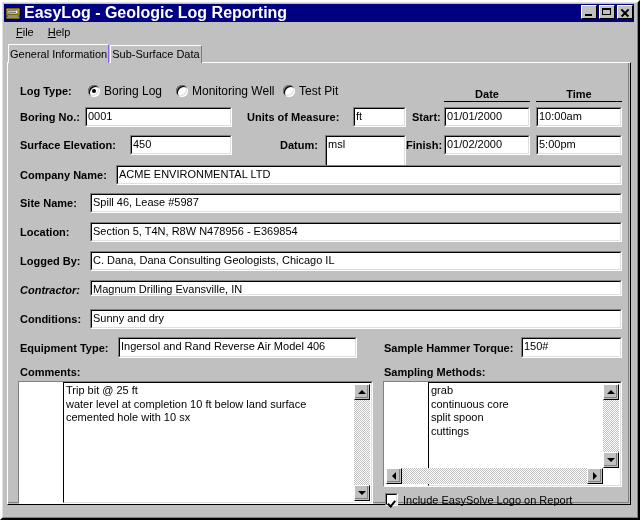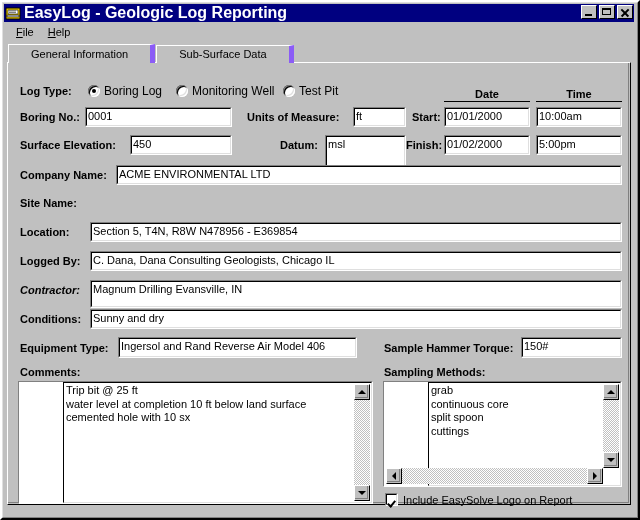--- a/index.html
+++ b/index.html
@@ -122,29 +122,29 @@
   #tab-strip {
     position: absolute;
     left: 6px; top: 42px;
     height: 19px;
     display: flex;
     align-items: flex-end;
     z-index: 5;
   }
   .tab {
     height: 18px;
-    padding: 0 22px;
+    padding: 0 1px;
     background: #c0c0c0;
     font-size: 11px;
     color: #000;
     line-height: 17px;
     box-sizing: border-box;
     border-top: 1px solid #ffffff;
     border-left: 1px solid #ffffff;
-    border-right: 5px solid #8b5cf6;
+    border-right: 1px solid #8b5cf6;
     border-bottom: none;
     position: relative;
     cursor: default;
     white-space: nowrap;
   }
   .tab.active {
     height: 19px;
     line-height: 18px;
     z-index: 6;
   }
@@ -469,35 +469,39 @@
       <span class="txt">5:00pm</span>
     </span>
 
     <span class="lbl" style="left:12px; top:106px;">Company Name:</span>
     <span class="tfield" style="left:108px; top:102px; width:506px; height:20px;">
       <span class="inner"></span>
       <span class="txt">ACME ENVIRONMENTAL LTD</span>
     </span>
 
     <span class="lbl" style="left:12px; top:134px;">Site Name:</span>
+    <span class="tfield" style="left:82px; top:130px; width:532px; height:20px;">
+      <span class="inner"></span>
+      <span class="txt">Spill 46,  Lease #5987</span>
+    </span>
 
     <span class="lbl" style="left:12px; top:163px;">Location:</span>
     <span class="tfield" style="left:82px; top:159px; width:532px; height:20px;">
       <span class="inner"></span>
       <span class="txt">Section 5, T4N, R8W       N478956 - E369854</span>
     </span>
 
     <span class="lbl" style="left:12px; top:192px;">Logged By:</span>
     <span class="tfield" style="left:82px; top:188px; width:532px; height:20px;">
       <span class="inner"></span>
       <span class="txt">C. Dana,  Dana Consulting Geologists, Chicago IL</span>
     </span>
 
     <span class="lbl" style="left:12px; top:221px;font-style:italic;">Contractor:</span>
-    <span class="tfield" style="left:82px; top:217px; width:532px; height:28px;">
+    <span class="tfield" style="left:82px; top:217px; width:532px; height:16px;">
       <span class="inner"></span>
       <span class="txt">Magnum Drilling    Evansville, IN</span>
     </span>
 
     <span class="lbl" style="left:12px; top:250px;">Conditions:</span>
     <span class="tfield" style="left:82px; top:246px; width:532px; height:20px;">
       <span class="inner"></span>
       <span class="txt">Sunny and dry</span>
     </span>
 

